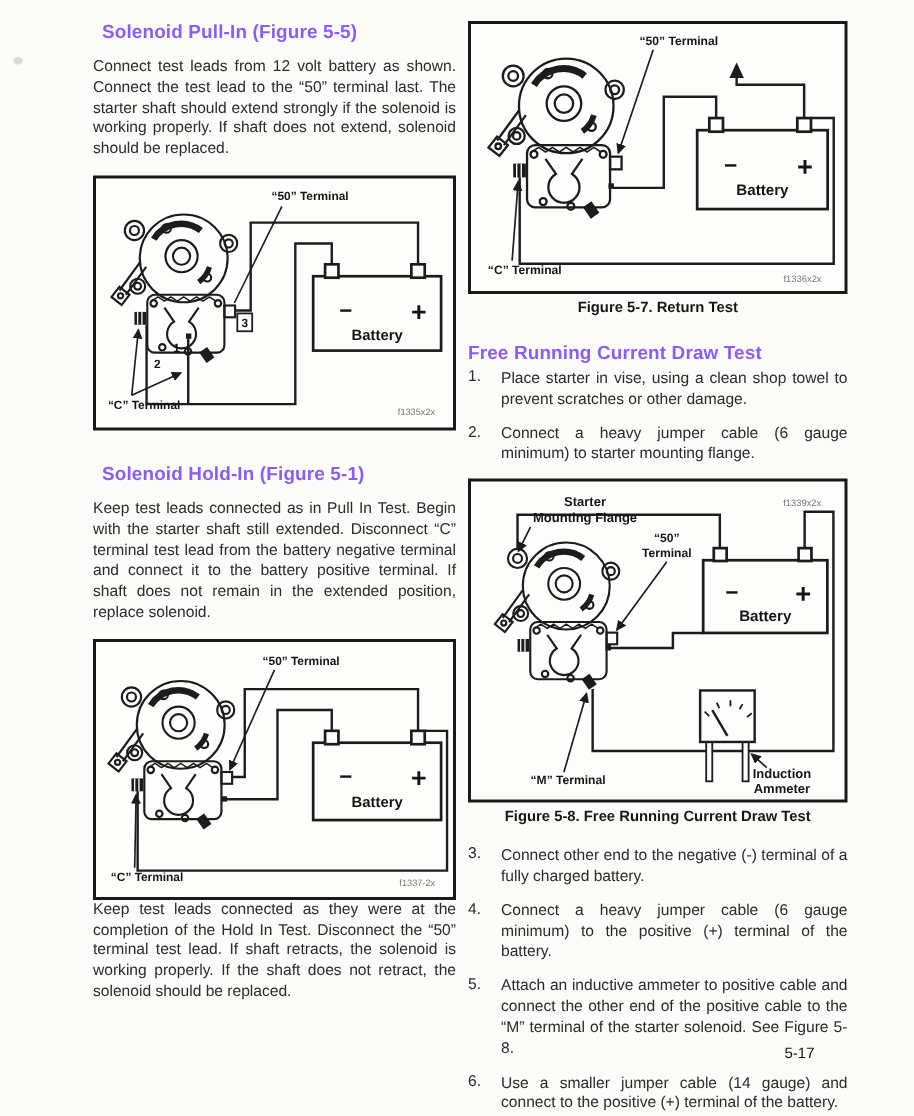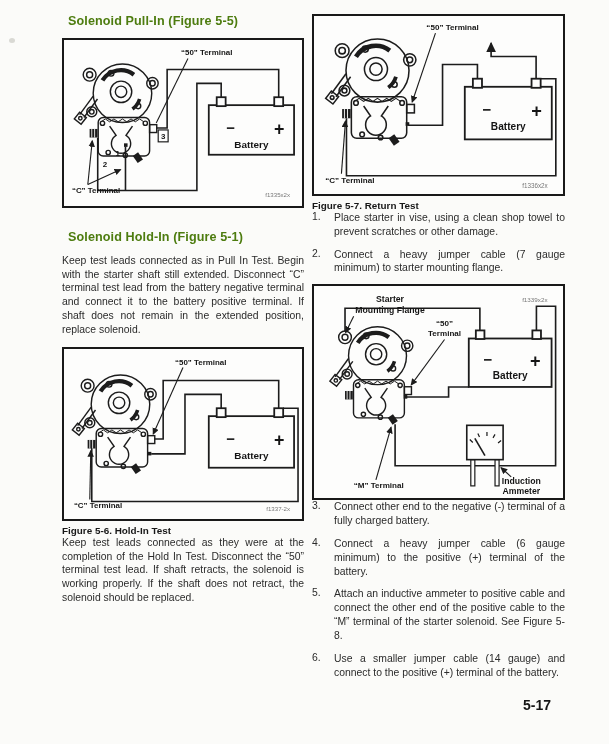--- a/index.html
+++ b/index.html
@@ -8,43 +8,43 @@
     background:#fbfbf9;
     font-family:"Liberation Sans", sans-serif;
     color:#222;
     position:relative;
     overflow:hidden;
   }
   .col{position:absolute;top:8px;}
   .col-left{left:62px;width:242px;}
   .col-right{left:312px;width:253px;}
   h2.sec{
-    font-size:12.6px;font-weight:bold;color:#4d7c0f;
+    font-size:12.6px;font-weight:bold;color:#8b5cf6;
     margin:0 0 9px 6px;letter-spacing:.1px;line-height:1.18;
   }
   p.body{
     font-size:10.4px;line-height:1.33;text-align:justify;
     color:#2b2b2b;margin:0 0 10px 0;
   }
   .figframe{
     border:2.6px solid #191919;background:#fdfdfc;
     position:relative;box-sizing:border-box;
   }
   .figframe svg{display:block;width:100%;height:100%;}
   .figcap{
-    font-size:9.9px;font-weight:bold;
+    font-size:9.9px;font-weight:bold;text-align:center;
     color:#171717;margin:4px 0 0 0;
   }
   .steps{list-style:none;margin:0;padding:0;}
   .steps li{display:flex;margin:0 0 9px 0;}
   .steps .num{flex:none;width:22px;font-size:10.4px;color:#2b2b2b;}
   .steps .txt{flex:1;font-size:10.4px;line-height:1.33;text-align:justify;color:#2b2b2b;}
   .pagenum{
     position:absolute;left:523px;top:697px;
-    font-size:14px;font-weight:bold;color:#151515;
+    font-size:10px;font-weight:normal;color:#151515;
   }
   .speck{position:absolute;left:9px;top:38px;width:6px;height:5px;
     background:#d9d9d4;border-radius:50%;}
   svg text{font-family:"Liberation Sans", sans-serif;fill:#151515;}
   svg .lbl{font-size:8px;font-weight:bold;}
   svg .lbl9{font-size:8.6px;font-weight:bold;}
   svg .code{font-size:6.2px;fill:#777;font-weight:normal;}
   svg .wire{stroke:#1c1c1c;stroke-width:1.6;fill:none;}
   svg .lead{stroke:#1c1c1c;stroke-width:1.1;fill:none;}
   svg .batt{stroke:#1c1c1c;stroke-width:1.8;fill:#fdfdfc;}
@@ -101,20 +101,21 @@
       </g>
     </g>
   </defs>
 </svg>
 
 <div class="speck"></div>
 
 <div class="col col-left">
 
   <h2 class="sec" style="margin-top:6px">Solenoid Pull-In (Figure 5-5)</h2>
+  <p class="body">Connect test leads from 12 volt battery as shown. Connect the test lead to the “50” terminal last. The starter shaft should extend strongly if the solenoid is working properly. If shaft does not extend, solenoid should be replaced.</p>
 
   <div class="figframe" style="height:170px">
     <svg viewBox="0 0 240 164" preserveAspectRatio="xMidYMid meet">
       <g>
         <path class="wire" d="M93,87 H104 V28 H216.5 V56"></path>
         <path class="wire" d="M158.5,56 V42 H134 V150 H34 V97"></path>
         <path class="wire" d="M62,106 V150"></path>
       </g>
       <g>
         <use href="#starter-sym" transform="translate(10,16) scale(0.72)"></use>
@@ -167,21 +168,20 @@
       <g>
         <path class="lead" d="M120,17 L90,84" marker-end="url(#arr)"></path>
         <rect x="84.5" y="102" width="3.6" height="3.6" fill="#1c1c1c"></rect>
         <path class="lead" d="M26,150 L27,101" marker-end="url(#arr)"></path>
         <text class="lbl" x="112" y="14">“50” Terminal</text>
         <text class="lbl" x="10" y="159">“C” Terminal</text>
         <text class="code" x="228" y="162" text-anchor="end">f1337-2x</text>
       </g>
     </svg>
   </div>
-  <div class="figcap">Figure 5-6. Hold-In Test</div>
 
   <p class="body">Keep test leads connected as they were at the completion of the Hold In Test. Disconnect the “50” terminal test lead. If shaft retracts, the solenoid is working properly. If the shaft does not retract, the solenoid should be replaced.</p>
 
 </div>
 
 <div class="col col-right">
 
   <div class="figframe" style="height:182px;margin-top:6px">
     <svg viewBox="0 0 240 176" preserveAspectRatio="xMidYMid meet">
       <g>
@@ -205,29 +205,30 @@
         <rect x="87.5" y="105" width="3.6" height="3.6" fill="#1c1c1c"></rect>
         <path class="lead" d="M24,156 L28,104" marker-end="url(#arr)"></path>
         <text class="lbl" x="108" y="14">“50” Terminal</text>
         <text class="lbl" x="8" y="165">“C” Terminal</text>
         <text class="code" x="228" y="170" text-anchor="end">f1336x2x</text>
       </g>
     </svg>
   </div>
   <div class="figcap">Figure 5-7. Return Test</div>
 
+  <h2 class="sec" style="margin:17px 0 3px 0">Free Running Current Draw Test</h2>
 
   <ol class="steps">
     <li>
       <span class="num">1.</span>
       <span class="txt">Place starter in vise, using a clean shop towel to prevent scratches or other damage.</span>
     </li>
     <li>
       <span class="num">2.</span>
-      <span class="txt">Connect a heavy jumper cable (7 gauge minimum) to starter mounting flange.</span>
+      <span class="txt">Connect a heavy jumper cable (6 gauge minimum) to starter mounting flange.</span>
     </li>
   </ol>
 
   <div class="figframe" style="height:216px;margin-top:5px">
     <svg viewBox="0 0 240 210" preserveAspectRatio="xMidYMid meet">
       <g>
         <path class="wire" d="M27.4,45 V22 H161 V44"></path>
         <path class="wire" d="M217,44 V20 H236 V178 H77 V137"></path>
         <path class="wire" d="M87,110 H130 V100 H150"></path>
       </g>
@@ -259,20 +260,21 @@
         <rect x="85.5" y="108" width="3.6" height="3.6" fill="#1c1c1c"></rect>
         <text class="lbl" x="36" y="200">“M” Terminal</text>
         <path class="lead" d="M58,192 L73,140" marker-end="url(#arr)"></path>
         <text class="lbl9" x="202" y="196" text-anchor="middle">Induction</text>
         <text class="lbl9" x="202" y="206" text-anchor="middle">Ammeter</text>
         <path class="lead" d="M192,189 L182,180" marker-end="url(#arr)"></path>
         <text class="code" x="228" y="16" text-anchor="end">f1339x2x</text>
       </g>
     </svg>
   </div>
+  <div class="figcap" style="margin-bottom:14px">Figure 5-8. Free Running Current Draw Test</div>
 
   <ol class="steps">
     <li>
       <span class="num">3.</span>
       <span class="txt">Connect other end to the negative (-) terminal of a fully charged battery.</span>
     </li>
     <li>
       <span class="num">4.</span>
       <span class="txt">Connect a heavy jumper cable (6 gauge minimum) to the positive (+) terminal of the battery.</span>
     </li>

